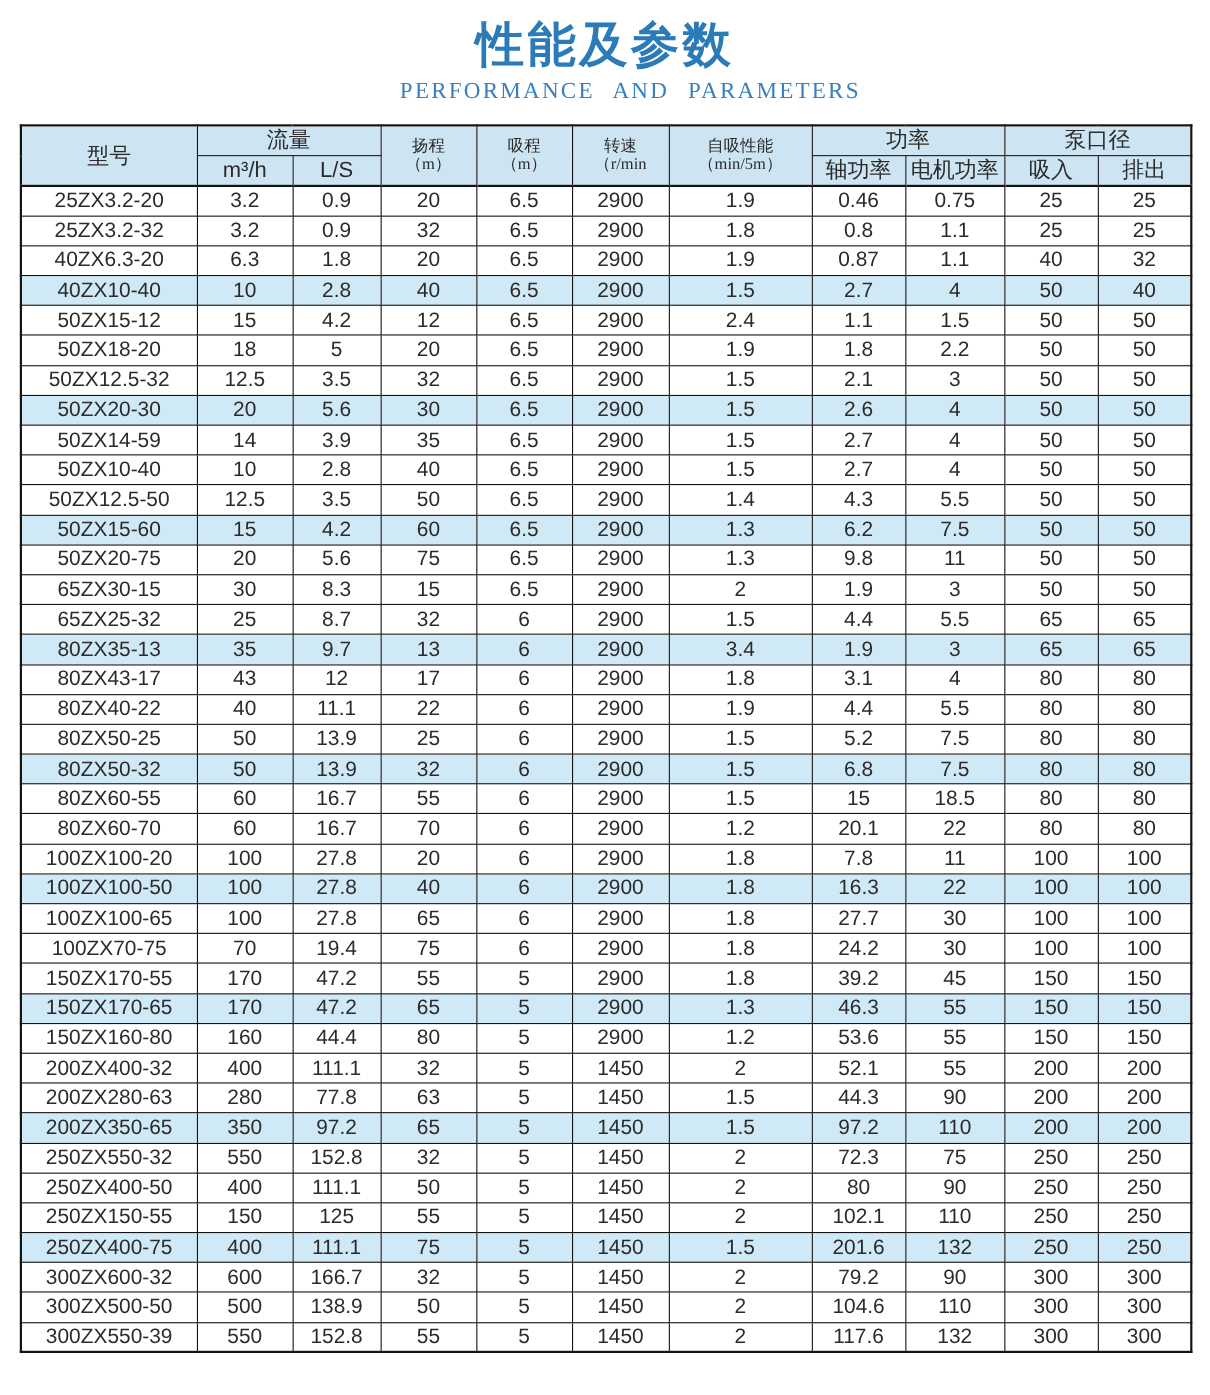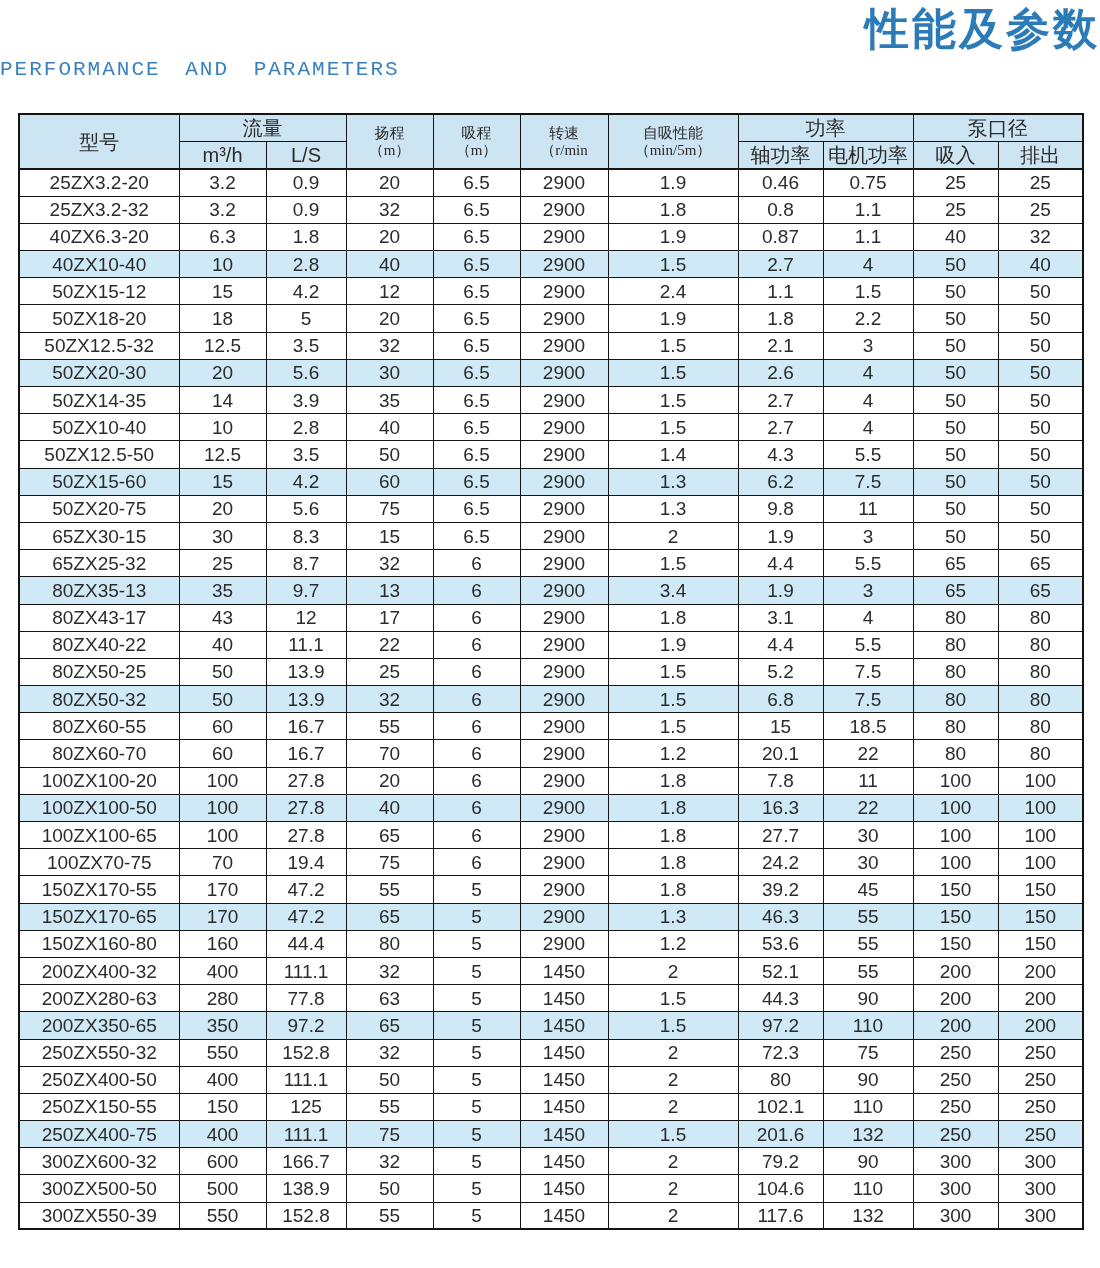--- a/index.html
+++ b/index.html
@@ -13,35 +13,37 @@
   *{box-sizing:border-box;margin:0;padding:0;}
   html,body{background:#ffffff;}
   body{
     width:1100px;height:1268px;
     font-family:"Liberation Sans","DejaVu Sans",sans-serif;
     color:var(--text);
     overflow:hidden;
   }
   .page{width:1100px;height:1268px;position:relative;}
   .page-title{
-    text-align:right;
-    padding-top:4px;
+    text-align:center;
+    padding-top:16px;
     font-size:44px;
     font-weight:bold;
     letter-spacing:3px;
     color:var(--title-blue);
     line-height:1.15;
   }
   .page-subtitle{
+    text-align:center;
     margin-top:3px;
-    font-family:Liberation Mono, monospace;
+    font-family:Liberation Serif, serif;
     font-size:21px;
     letter-spacing:2px;
     word-spacing:10px;
     color:var(--subtitle-blue);
+    margin-left:46px;
   }
   table.perf{
     position:absolute;
     left:18px;top:113px;
     width:1064px;
     border-collapse:collapse;
     table-layout:fixed;
     border:2px solid var(--border);
   }
   table.perf th, table.perf td{
@@ -225,21 +227,21 @@
           <td>30</td>
           <td>6.5</td>
           <td>2900</td>
           <td>1.5</td>
           <td>2.6</td>
           <td>4</td>
           <td>50</td>
           <td>50</td>
         </tr>
         <tr>
-          <td>50ZX14-35</td>
+          <td>50ZX14-59</td>
           <td>14</td>
           <td>3.9</td>
           <td>35</td>
           <td>6.5</td>
           <td>2900</td>
           <td>1.5</td>
           <td>2.7</td>
           <td>4</td>
           <td>50</td>
           <td>50</td>

